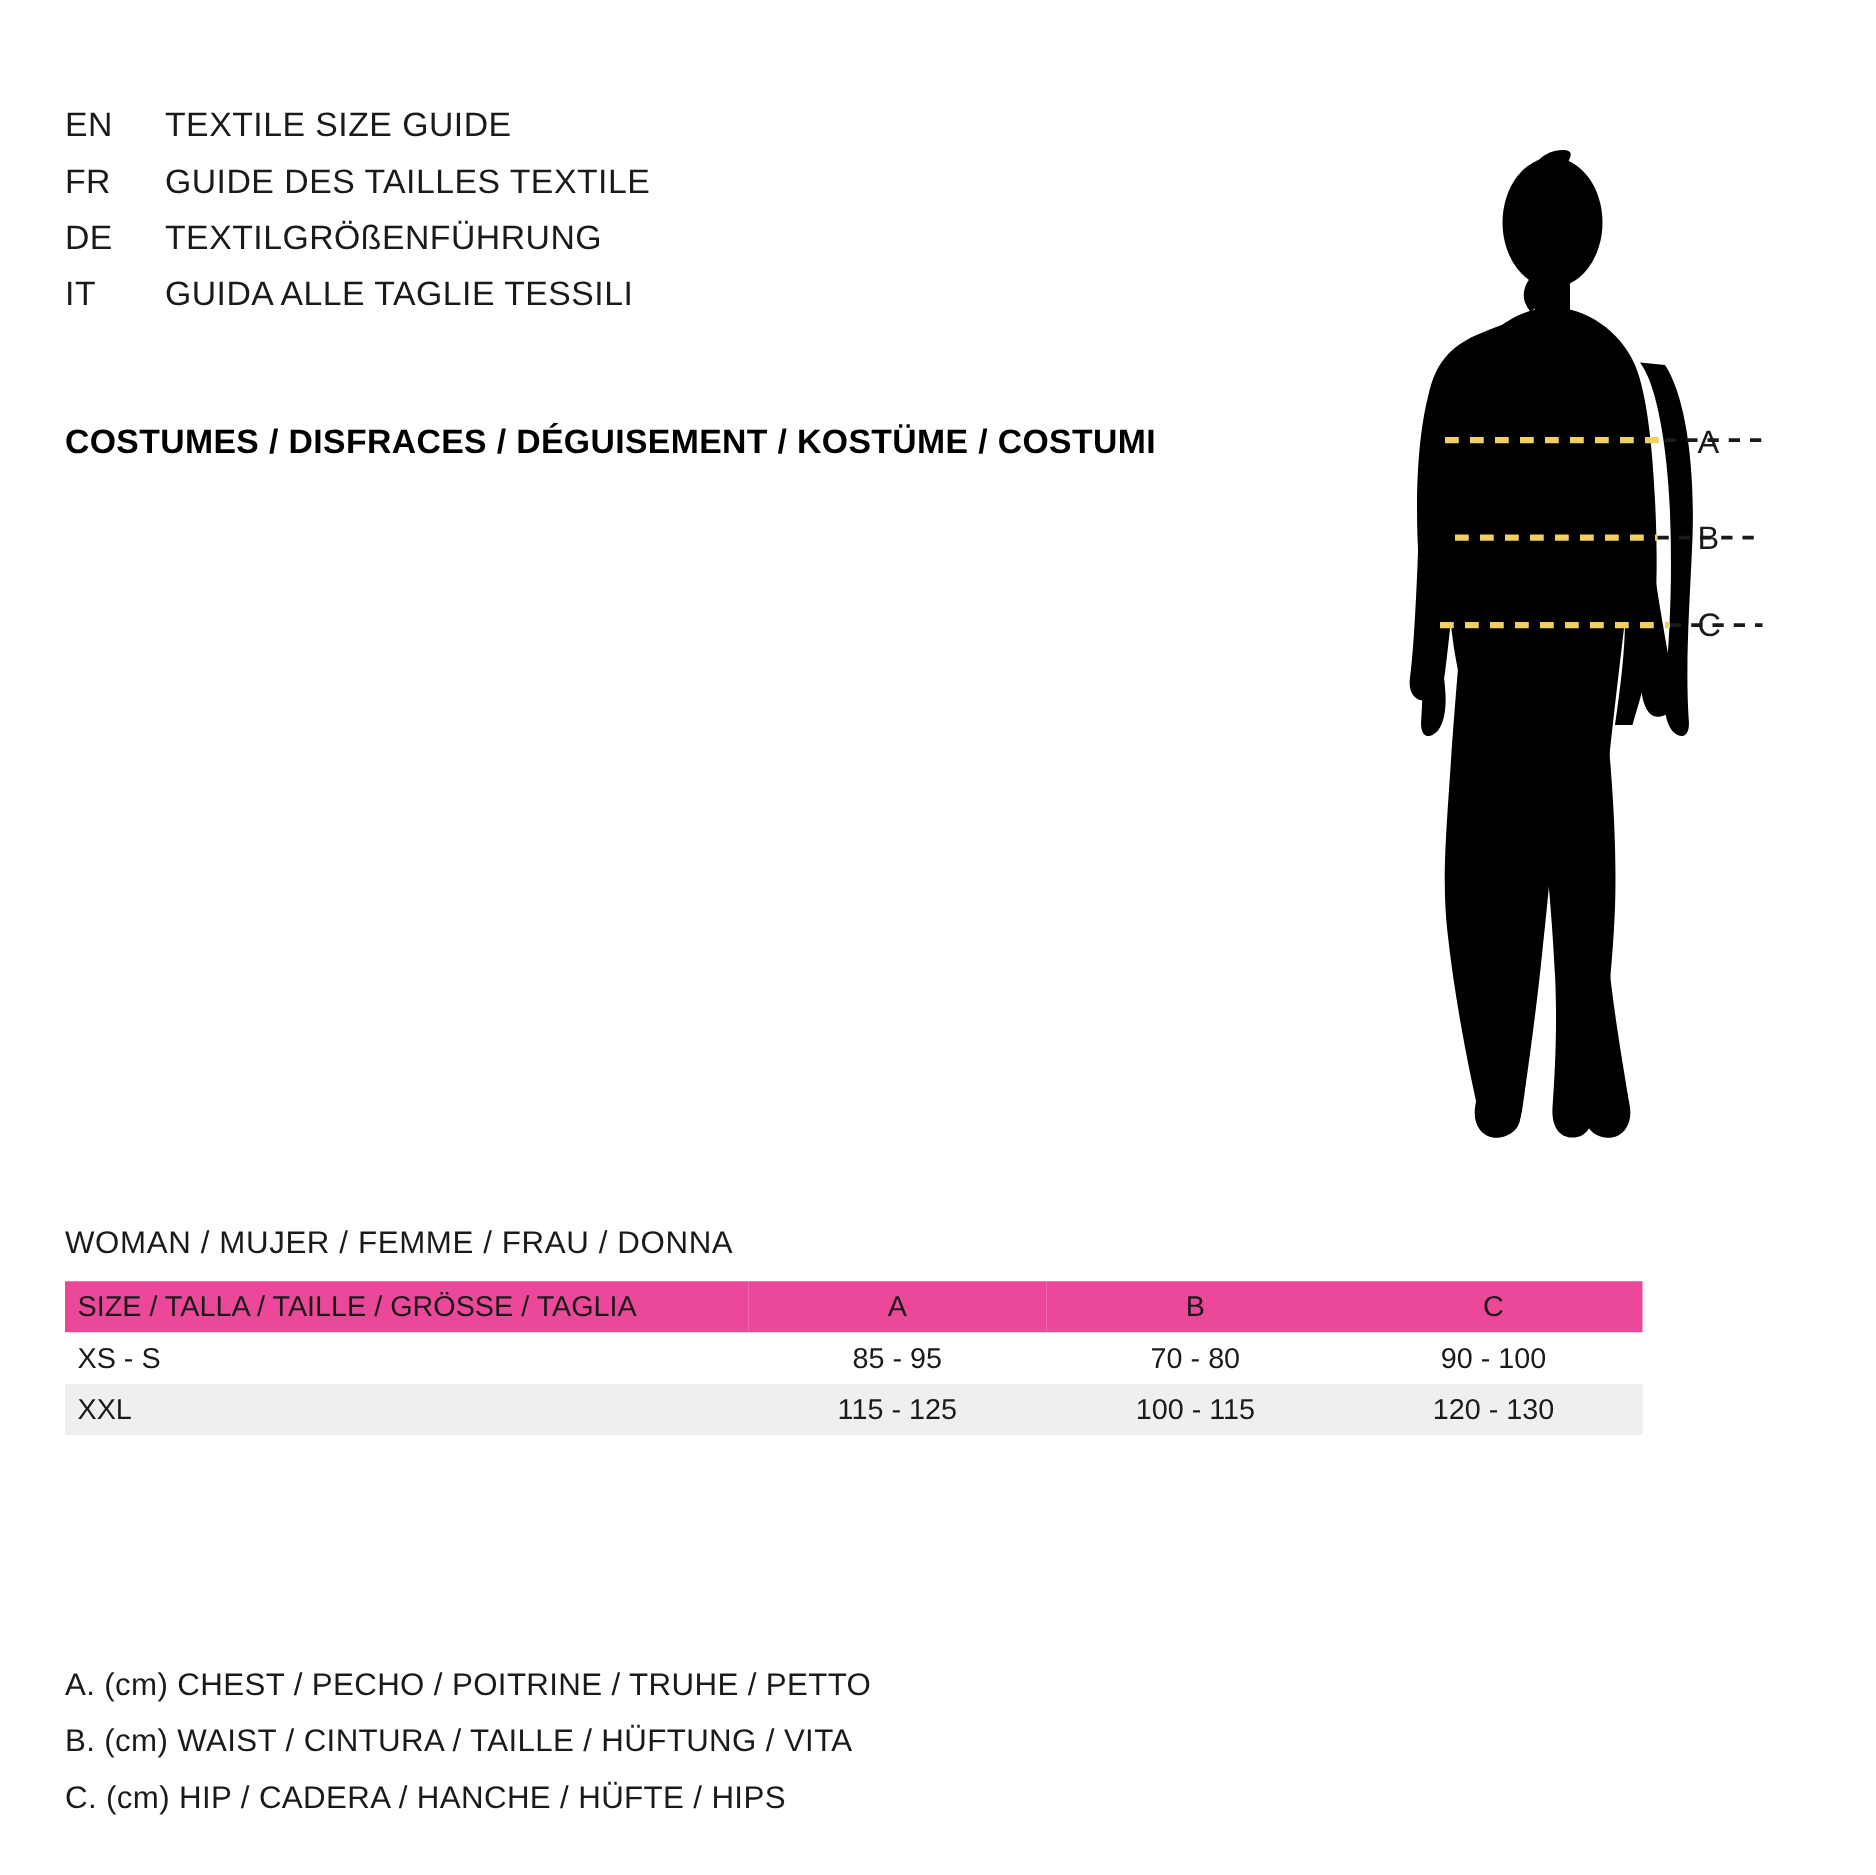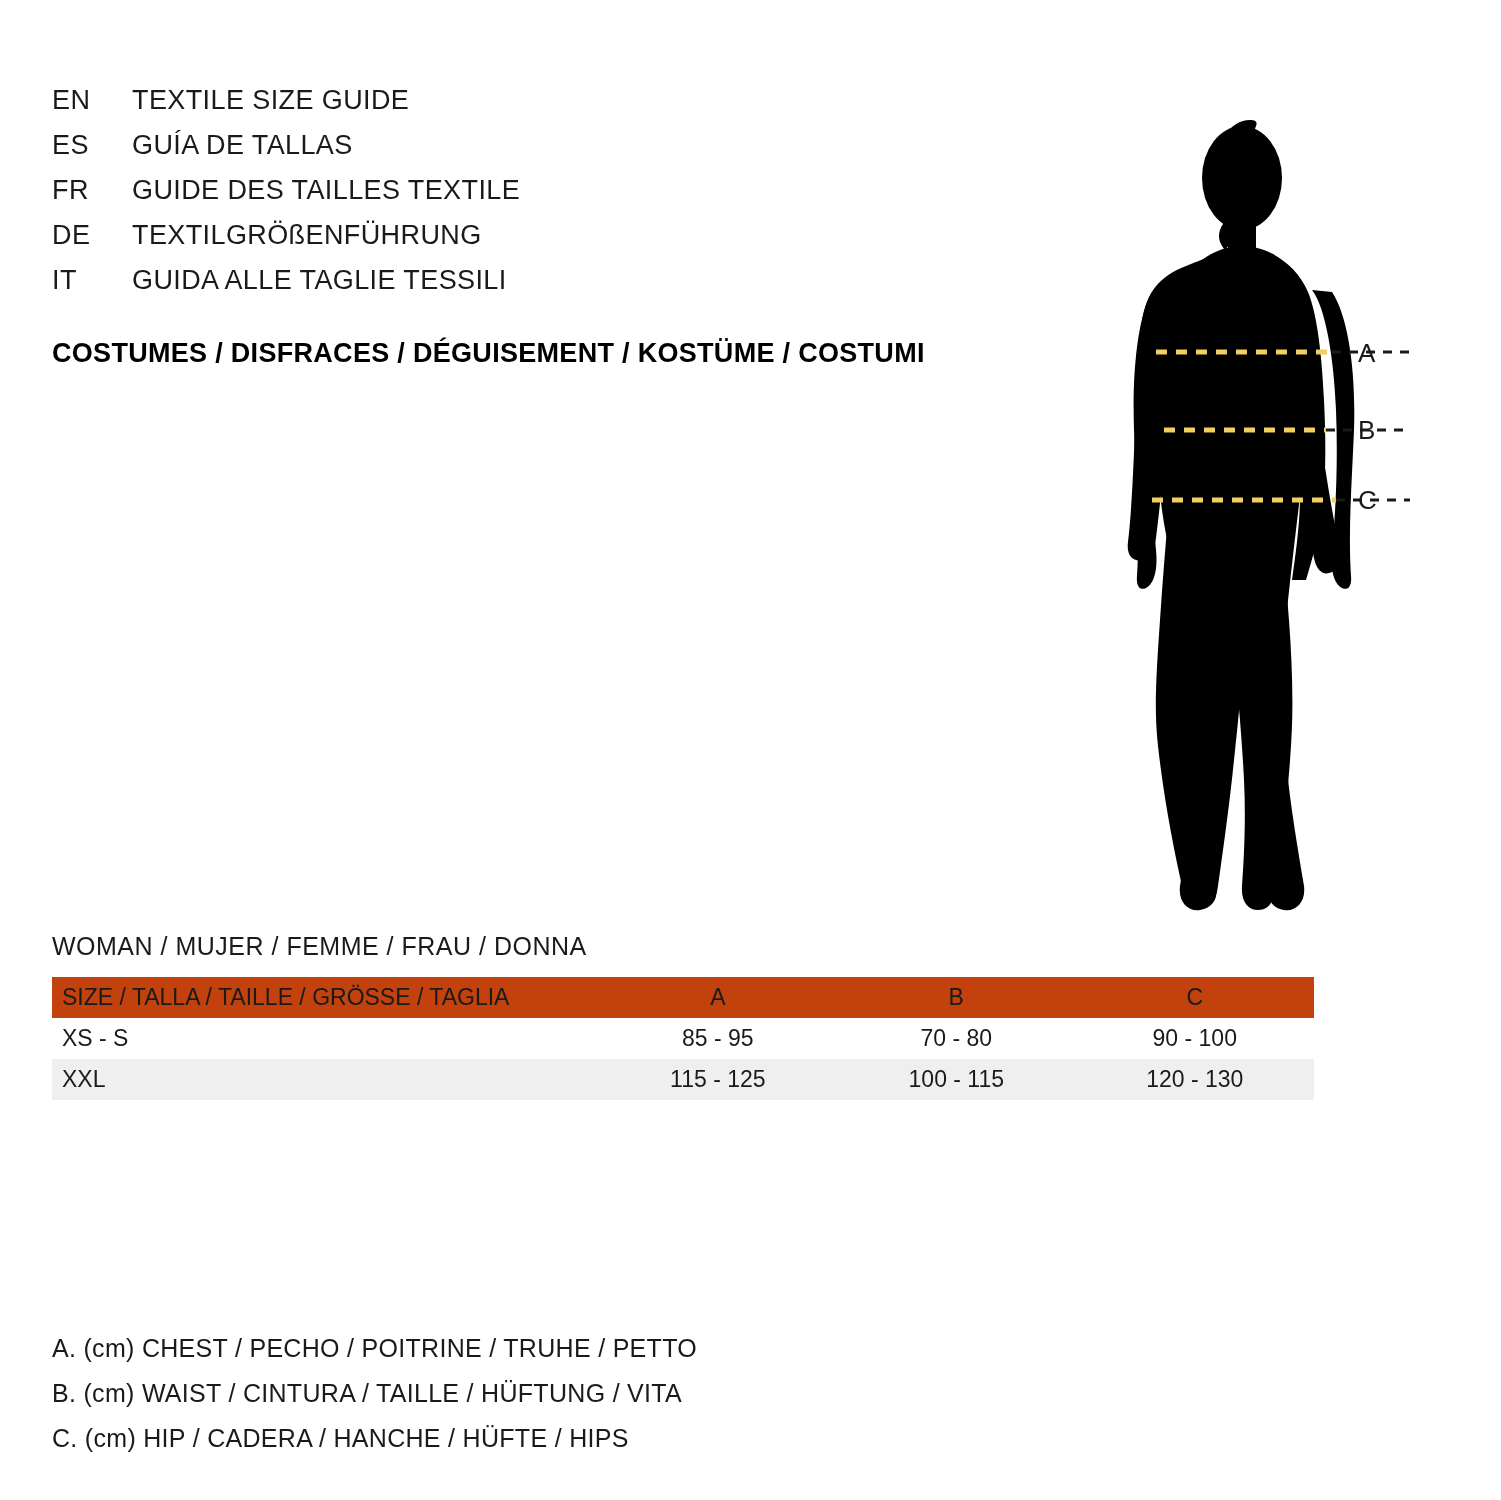--- a/index.html
+++ b/index.html
@@ -67,21 +67,21 @@
     font-family: "Liberation Sans", sans-serif;
   }
   .label-a { left: 298px; top: 278px; }
   .label-b { left: 298px; top: 355px; }
   .label-c { left: 298px; top: 425px; }
 
   
   .table-section {
     position: absolute;
     left: 52px;
-    top: 932px;
+    top: 980px;
     width: 1400px;
   }
   .table-caption {
     font-size: 25px;
     letter-spacing: 0.5px;
     color: #1a1a1a;
     margin-bottom: 16px;
   }
   table.size-table {
     border-collapse: collapse;
@@ -95,21 +95,21 @@
     font-weight: normal;
     text-align: center;
   }
   table.size-table th.col-size,
   table.size-table td.col-size {
     text-align: left;
     padding-left: 10px;
     width: 540px;
   }
   table.size-table thead tr {
-    background: #c2410c;
+    background: #ec4899;
   }
   table.size-table tbody tr:nth-child(odd) {
     background: #ffffff;
   }
   table.size-table tbody tr:nth-child(even) {
     background: #efefef;
   }
   table.size-table th {
     font-size: 23px;
   }
@@ -129,24 +129,20 @@
     line-height: 45px;
   }
 </style>
 </head>
 <body>
 
 <div class="lang-block">
   <div class="lang-row">
     <span class="lang-code">EN</span>
     <span class="lang-text">TEXTILE SIZE GUIDE</span>
-  </div>
-  <div class="lang-row">
-    <span class="lang-code">ES</span>
-    <span class="lang-text">GUÍA DE TALLAS</span>
   </div>
   <div class="lang-row">
     <span class="lang-code">FR</span>
     <span class="lang-text">GUIDE DES TAILLES TEXTILE</span>
   </div>
   <div class="lang-row">
     <span class="lang-code">DE</span>
     <span class="lang-text">TEXTILGRÖßENFÜHRUNG</span>
   </div>
   <div class="lang-row">

